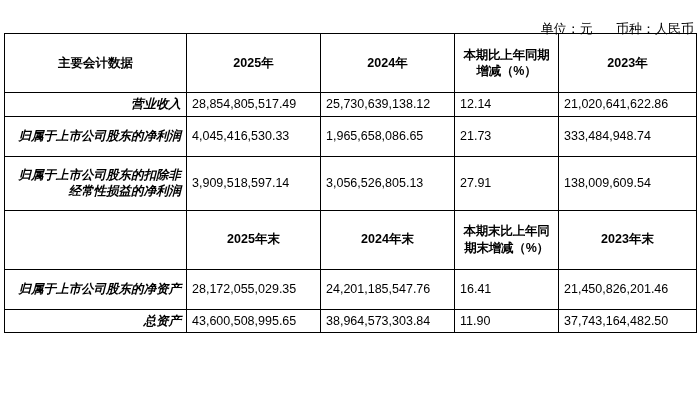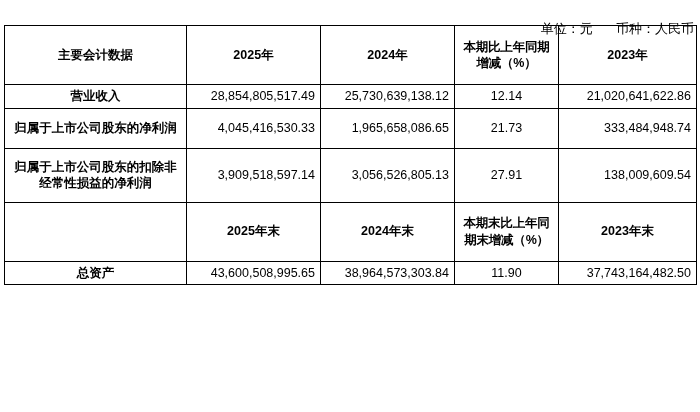--- a/index.html
+++ b/index.html
@@ -28,21 +28,21 @@
     letter-spacing: 0px;
     white-space: nowrap;
     margin-top: 16px;
   }
   .unit-line .sep {
     display: inline-block;
     width: 16px;
   }
   table.fin {
     position: absolute;
-    top: 25px;
+    top: 33px;
     left: 4px;
     width: 692px;
     border-collapse: collapse;
     table-layout: fixed;
     font-size: 12.5px;
   }
   table.fin td {
     border: 1px solid #000000;
     padding: 3px 5px;
     vertical-align: middle;
@@ -53,29 +53,29 @@
   col.c2 { width: 134px; }
   col.c3 { width: 104px; }
   col.c4 { width: 138px; }
 
   .hcell {
     text-align: center;
     font-weight: bold;
     height: 52px;
   }
   .rowlabel {
-    text-align: center;
+    text-align: right;
     font-weight: bold;
+    font-style: italic;
   }
   .num {
-    text-align: right;
     white-space: nowrap;
   }
   .numc {
-    text-align: center;
+    text-align: left;
     white-space: nowrap;
   }
   .blank {
     background: #ffffff;
   }
   .h2 { height: 54px; }
   .r1 { height: 22px; }
   .r2 { height: 40px; }
   .tight { letter-spacing: -0.2px; }
 </style>
@@ -134,20 +134,27 @@
 
 
       <tr>
         <td class="blank"></td>
         <td class="hcell">2025年末</td>
         <td class="hcell">2024年末</td>
         <td class="hcell tight">本期末比上年同期末增减（%）</td>
         <td class="hcell">2023年末</td>
       </tr>
 
+      <tr class="r2">
+        <td class="rowlabel">归属于上市公司股东的净资产</td>
+        <td class="num">28,172,055,029.35</td>
+        <td class="num">24,201,185,547.76</td>
+        <td class="numc">16.41</td>
+        <td class="num">21,450,826,201.46</td>
+      </tr>
 
       <tr class="r1">
         <td class="rowlabel">总资产</td>
         <td class="num">43,600,508,995.65</td>
         <td class="num">38,964,573,303.84</td>
         <td class="numc">11.90</td>
         <td class="num">37,743,164,482.50</td>
       </tr>
     </tbody>
   </table>

